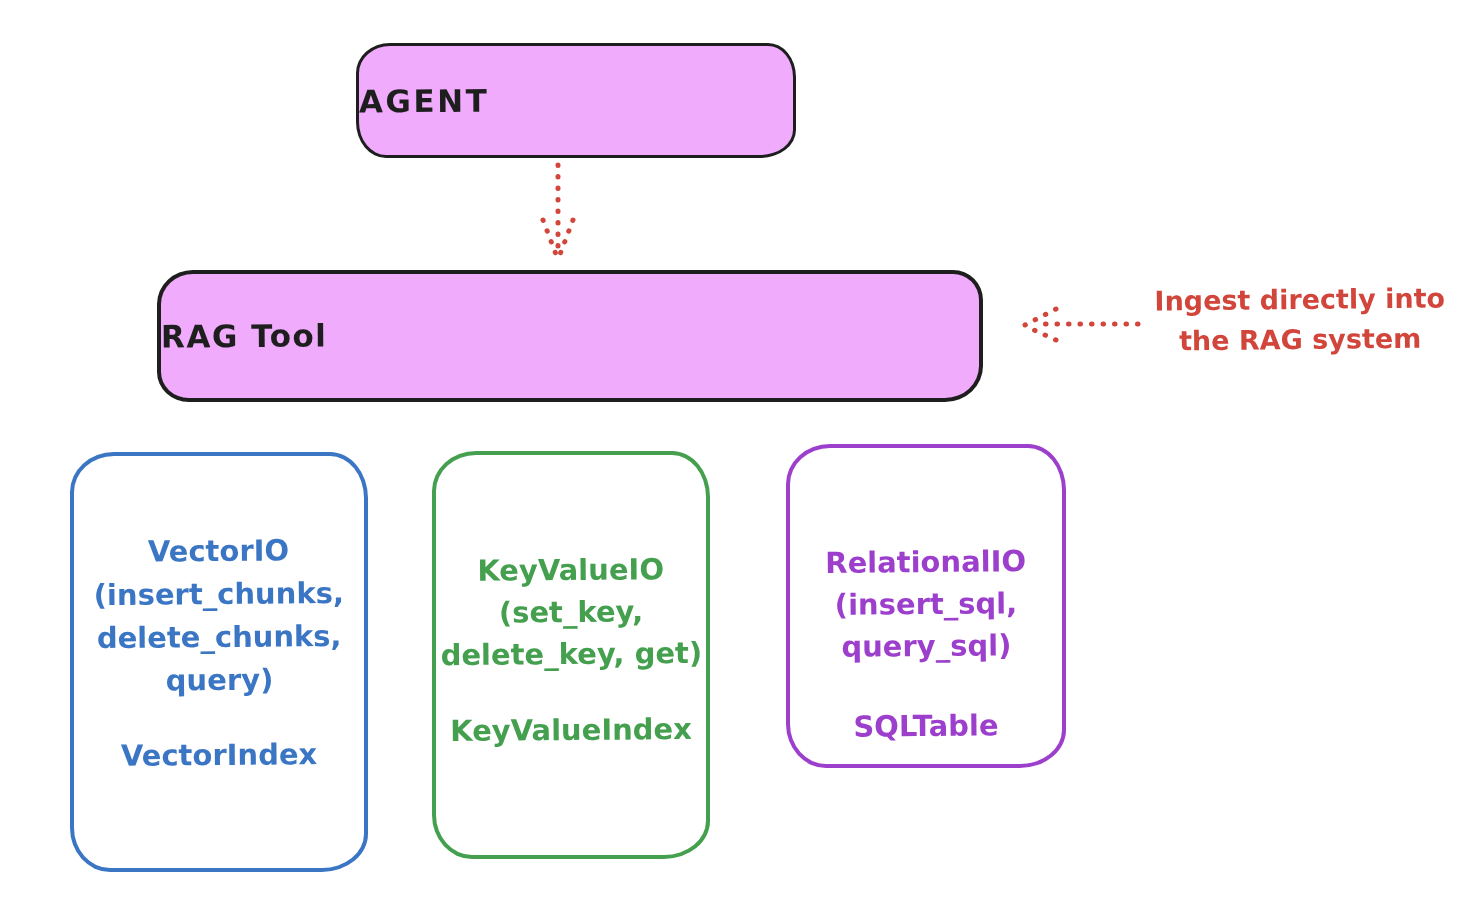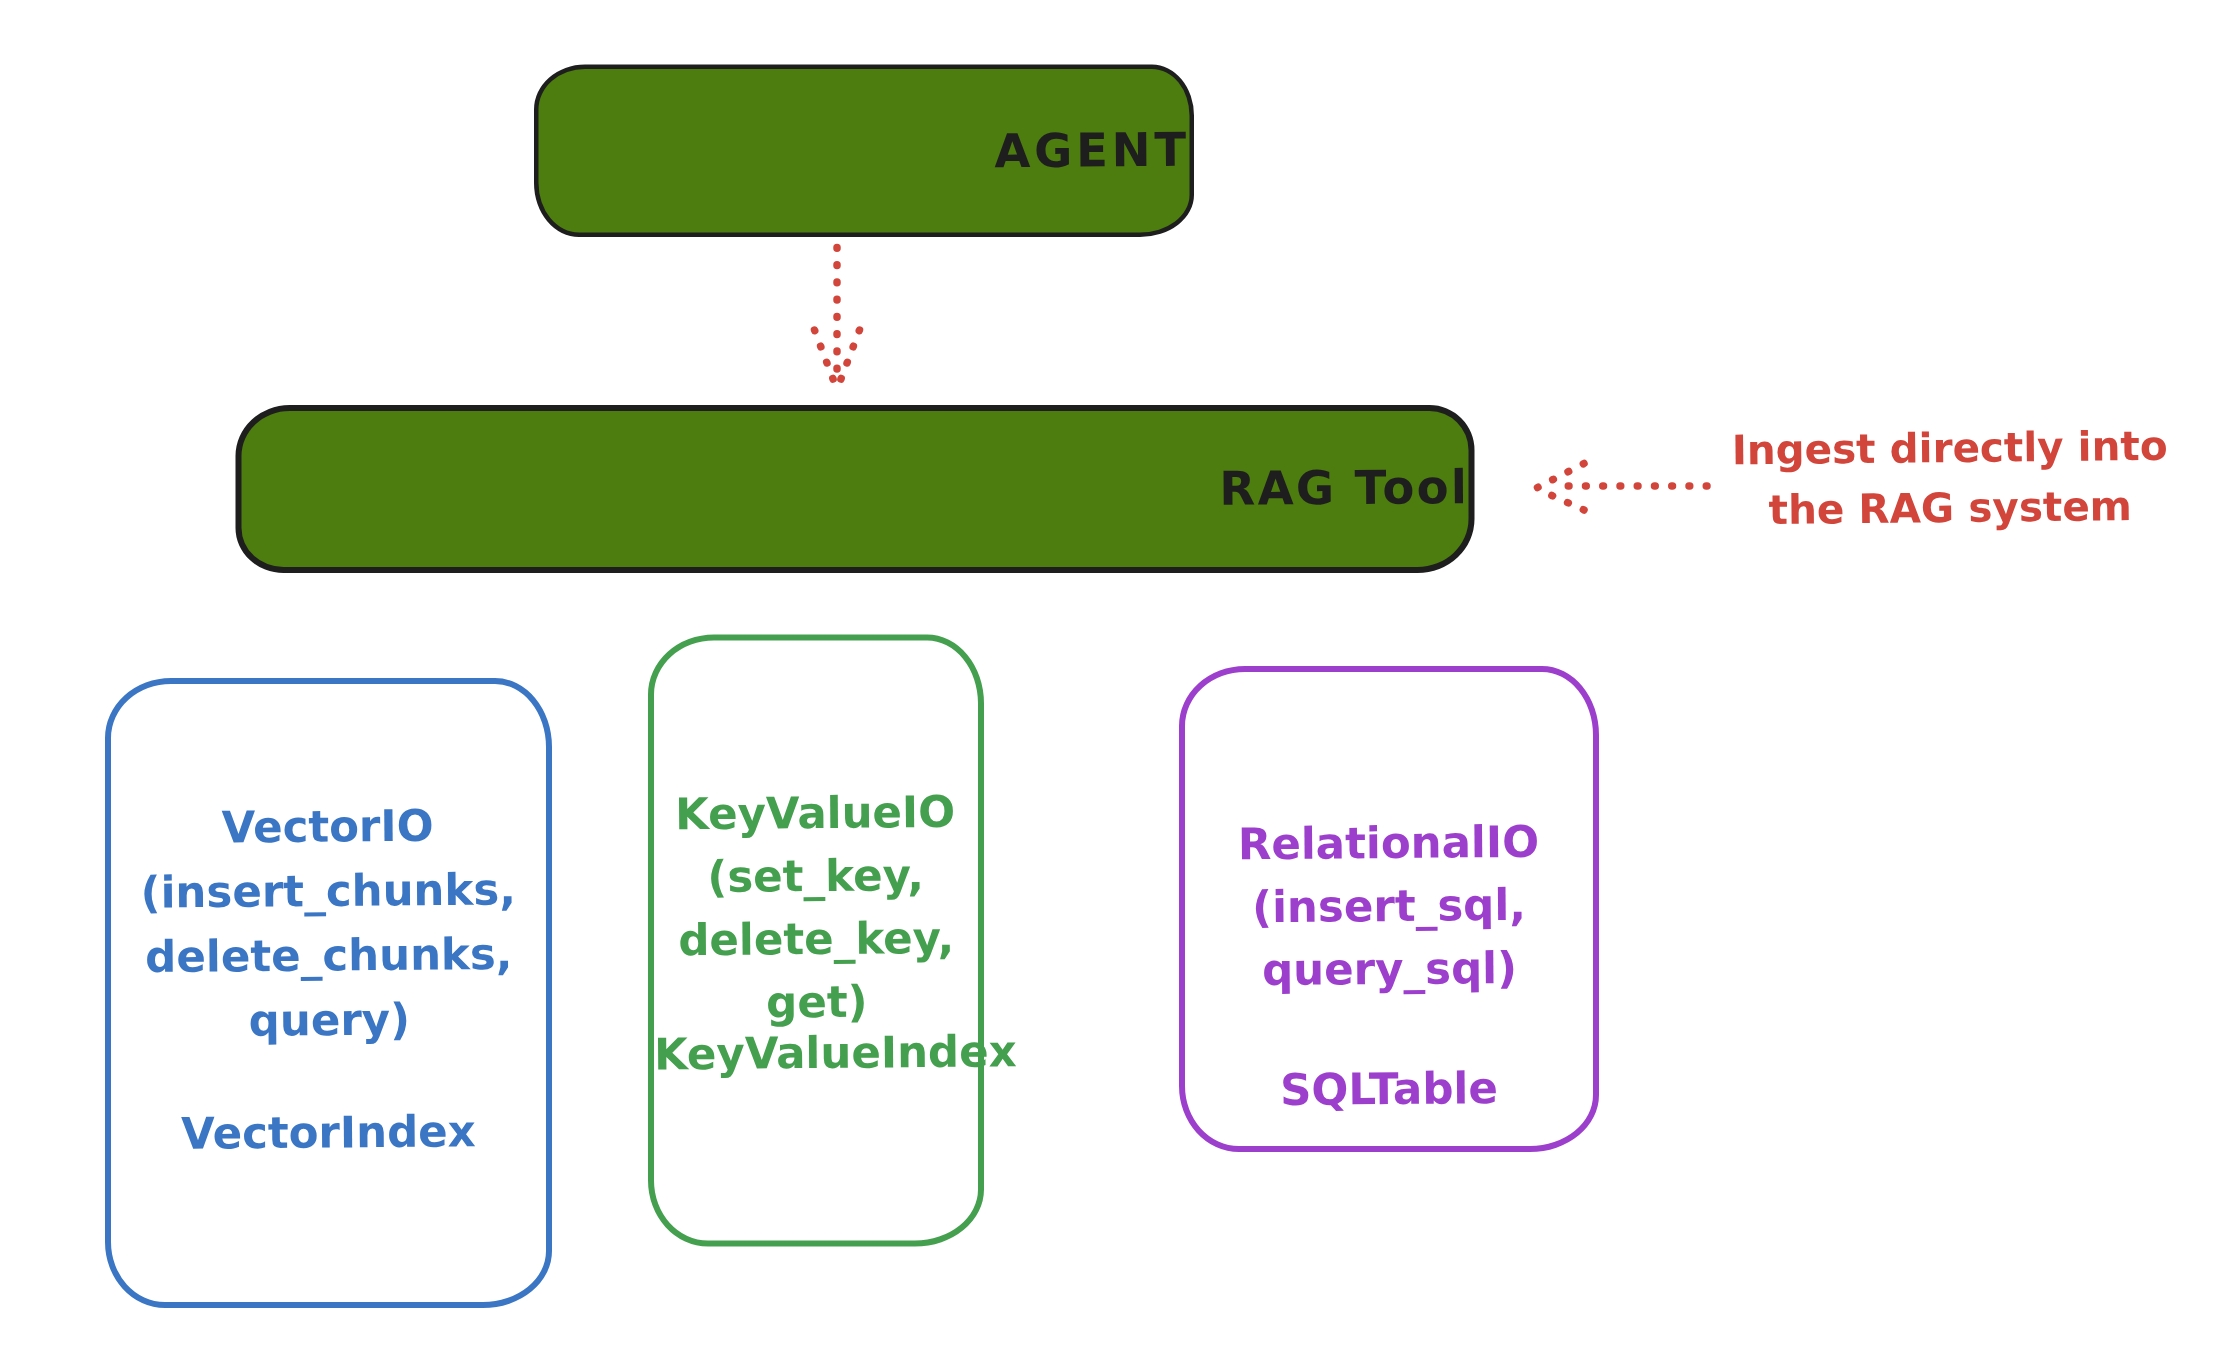--- a/index.html
+++ b/index.html
@@ -1,28 +1,28 @@
 <!DOCTYPE html>
 <html><head>
 <meta charset="utf-8">
 <style>
   html,body{margin:0;padding:0;background:#ffffff;}
   #canvas{
     position:relative;width:1484px;height:910px;background:#ffffff;overflow:hidden;
     font-family:"DejaVu Sans","Liberation Sans",sans-serif;
   }
-  .node{position:absolute;background:#4d7c0f;box-sizing:border-box;display:flex;align-items:center;justify-content:flex-end;}
+  .node{position:absolute;background:#f0abfc;box-sizing:border-box;display:flex;align-items:center;justify-content:flex-start;}
   .black-node{border:3.5px solid #1e1e1e;}
   .node-label{color:#1e1e1e;font-size:31px;font-weight:600;letter-spacing:2.5px;transform:rotate(-0.4deg);}
   
   #agent-node{left:356px;top:43px;width:440px;height:115px;border-radius:34px 28px 36px 30px / 30px 34px 28px 36px;}
-  #ragtool-node{left:157px;top:270px;width:826px;height:112px;border-width:4px;border-radius:36px 30px 38px 32px / 34px 30px 36px 30px;}
+  #ragtool-node{left:157px;top:270px;width:826px;height:132px;border-width:4px;border-radius:36px 30px 38px 32px / 34px 30px 36px 30px;}
   .io-box{position:absolute;background:#fff;box-sizing:border-box;border-radius:44px 38px 46px 40px / 40px 46px 38px 44px;}
   #vector-box{left:70px;top:452px;width:298px;height:420px;border:4px solid #3b76c4;padding-left:24px;}
-  #keyvalue-box{left:432px;top:423px;width:224px;height:408px;border:4px solid #44a04e;padding-left:30px;}
+  #keyvalue-box{left:432px;top:451px;width:278px;height:408px;border:4px solid #44a04e;padding-left:30px;}
   #relational-box{left:786px;top:444px;width:280px;height:324px;border:4px solid #9d3fcd;}
   .io-text{position:absolute;left:0;right:0;text-align:center;font-weight:600;transform:rotate(-0.5deg);}
   .io-lines{font-size:29px;line-height:43px;}
   .io-lines.tight{line-height:42px;}
   .io-index{font-size:29px;line-height:43px;}
   #vector-box .io-text{color:#3b76c4;}
   #keyvalue-box .io-text{color:#44a04e;}
   #relational-box .io-text{color:#9d3fcd;}
   #vector-text{top:74px;}   #vector-index{top:278px;}
   #keyvalue-text{top:94px;} #keyvalue-index{top:254px;}

